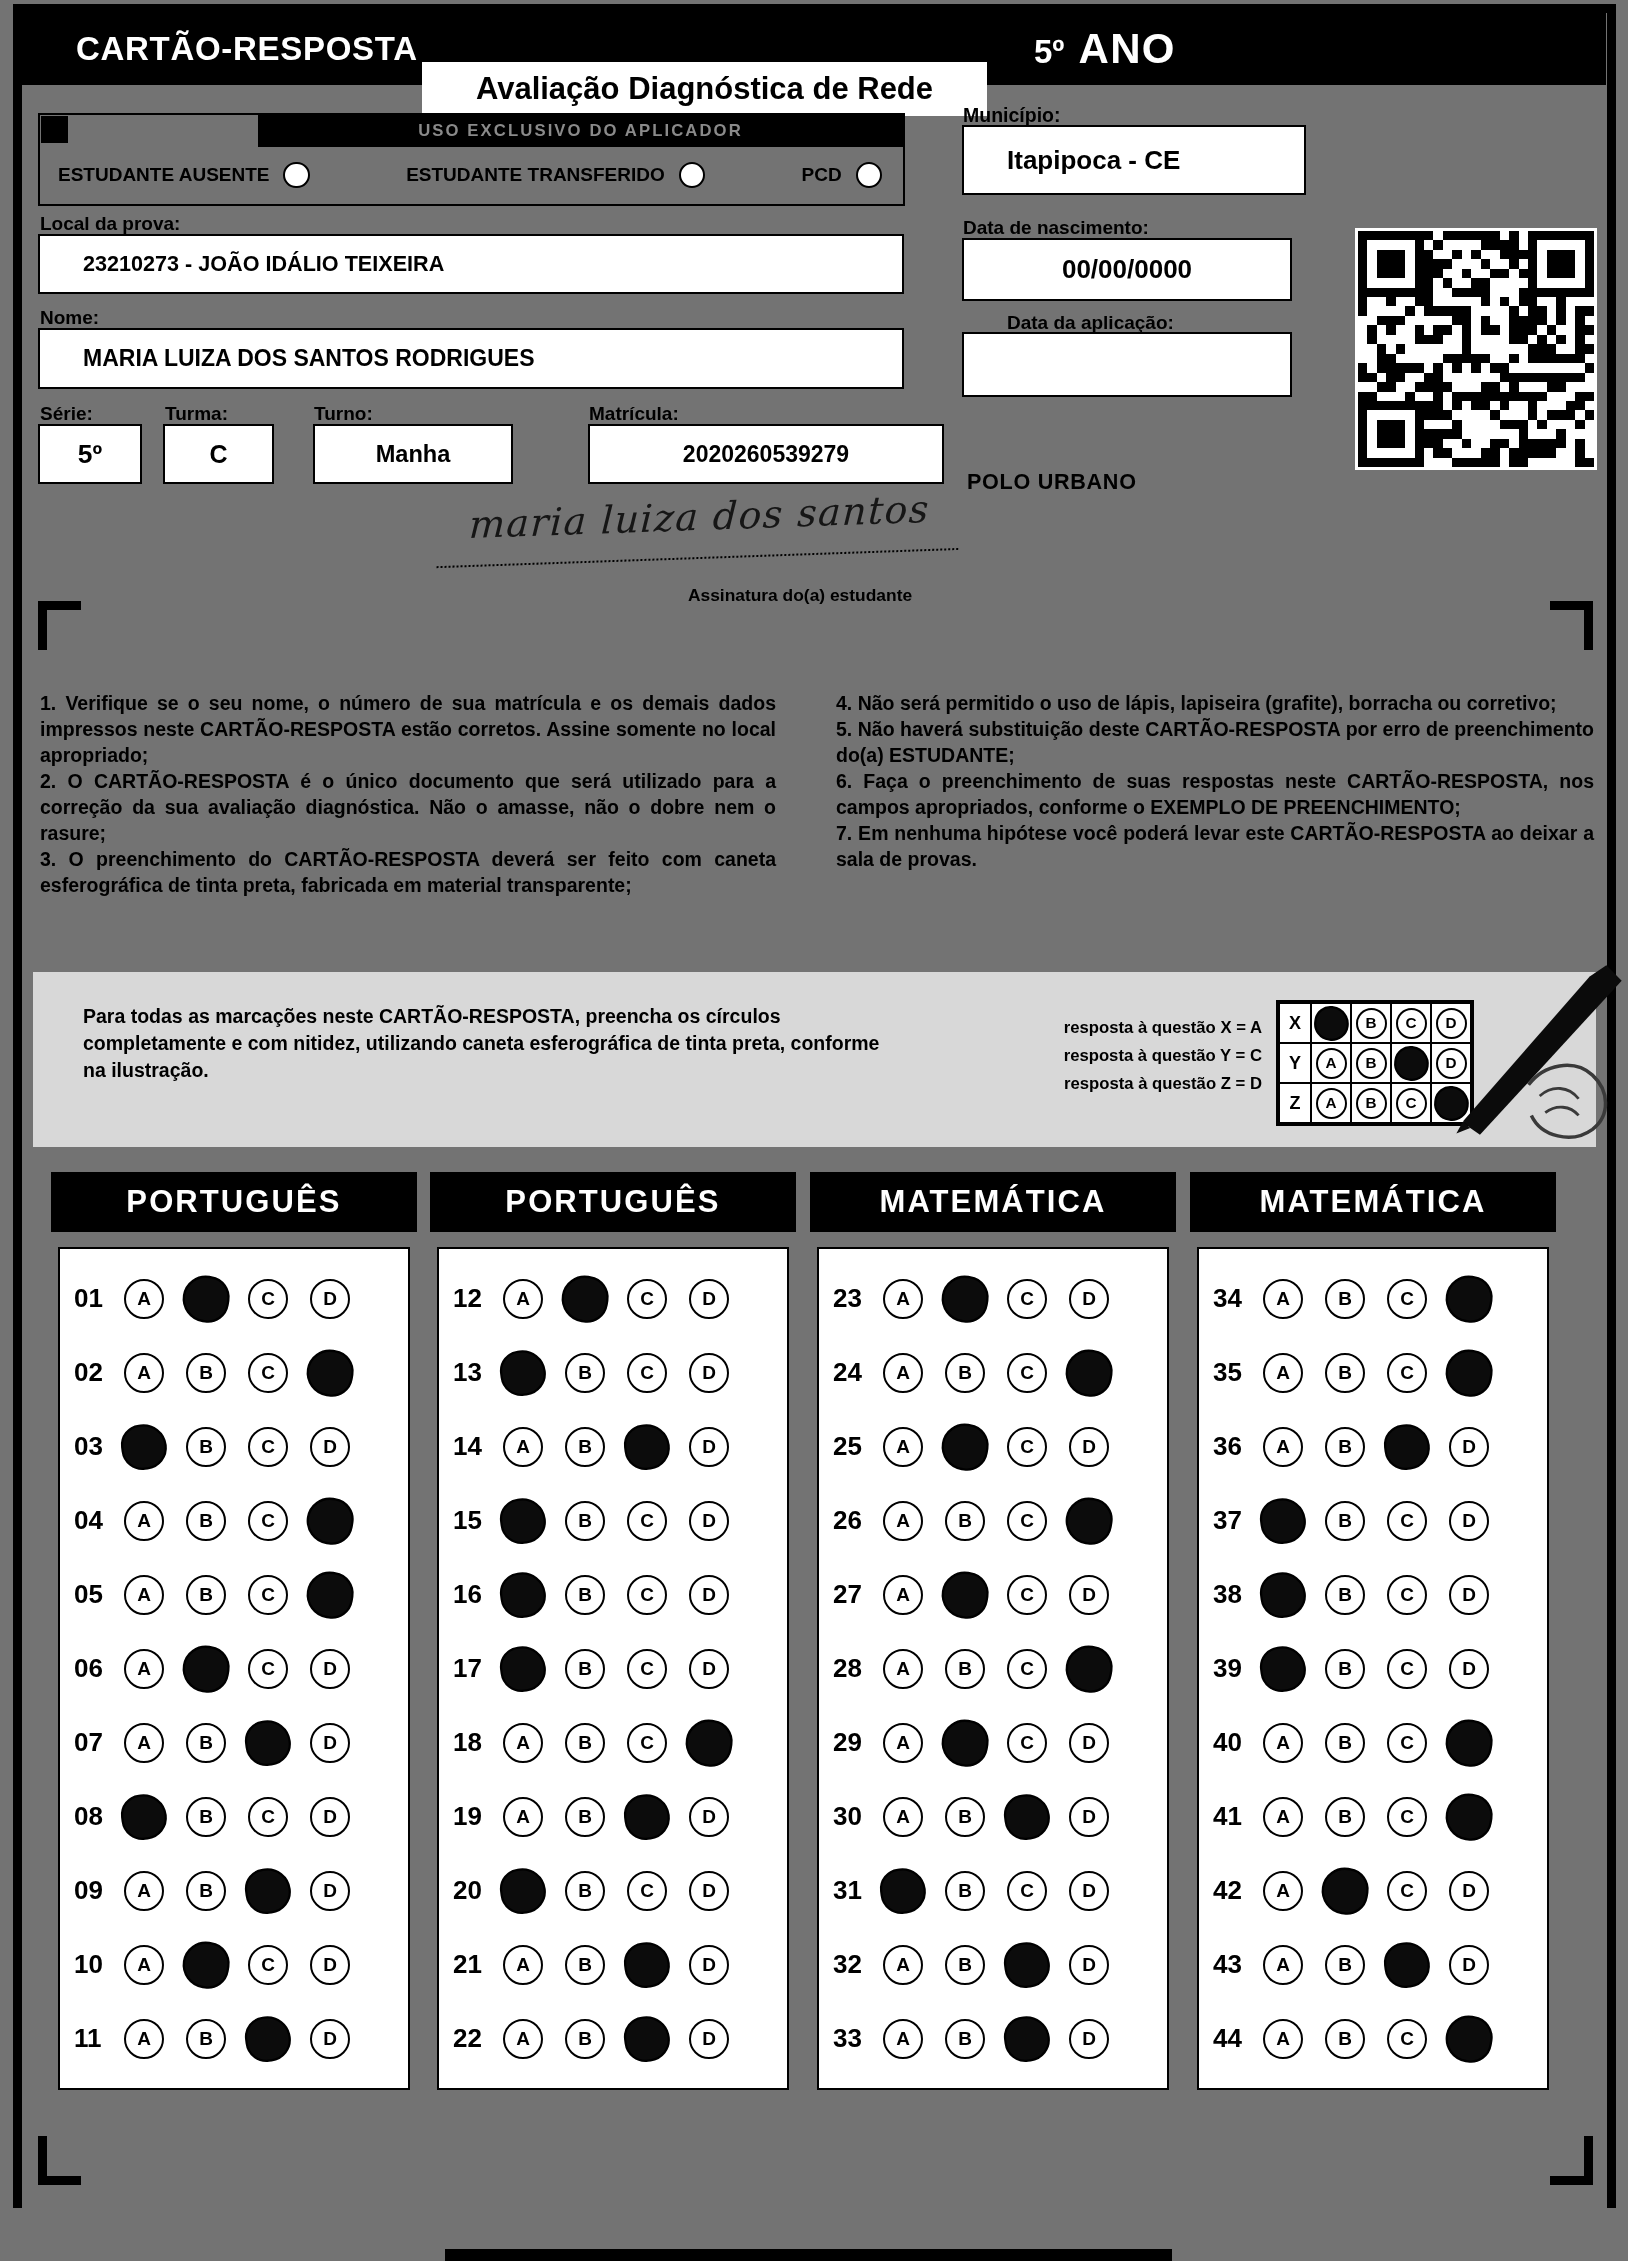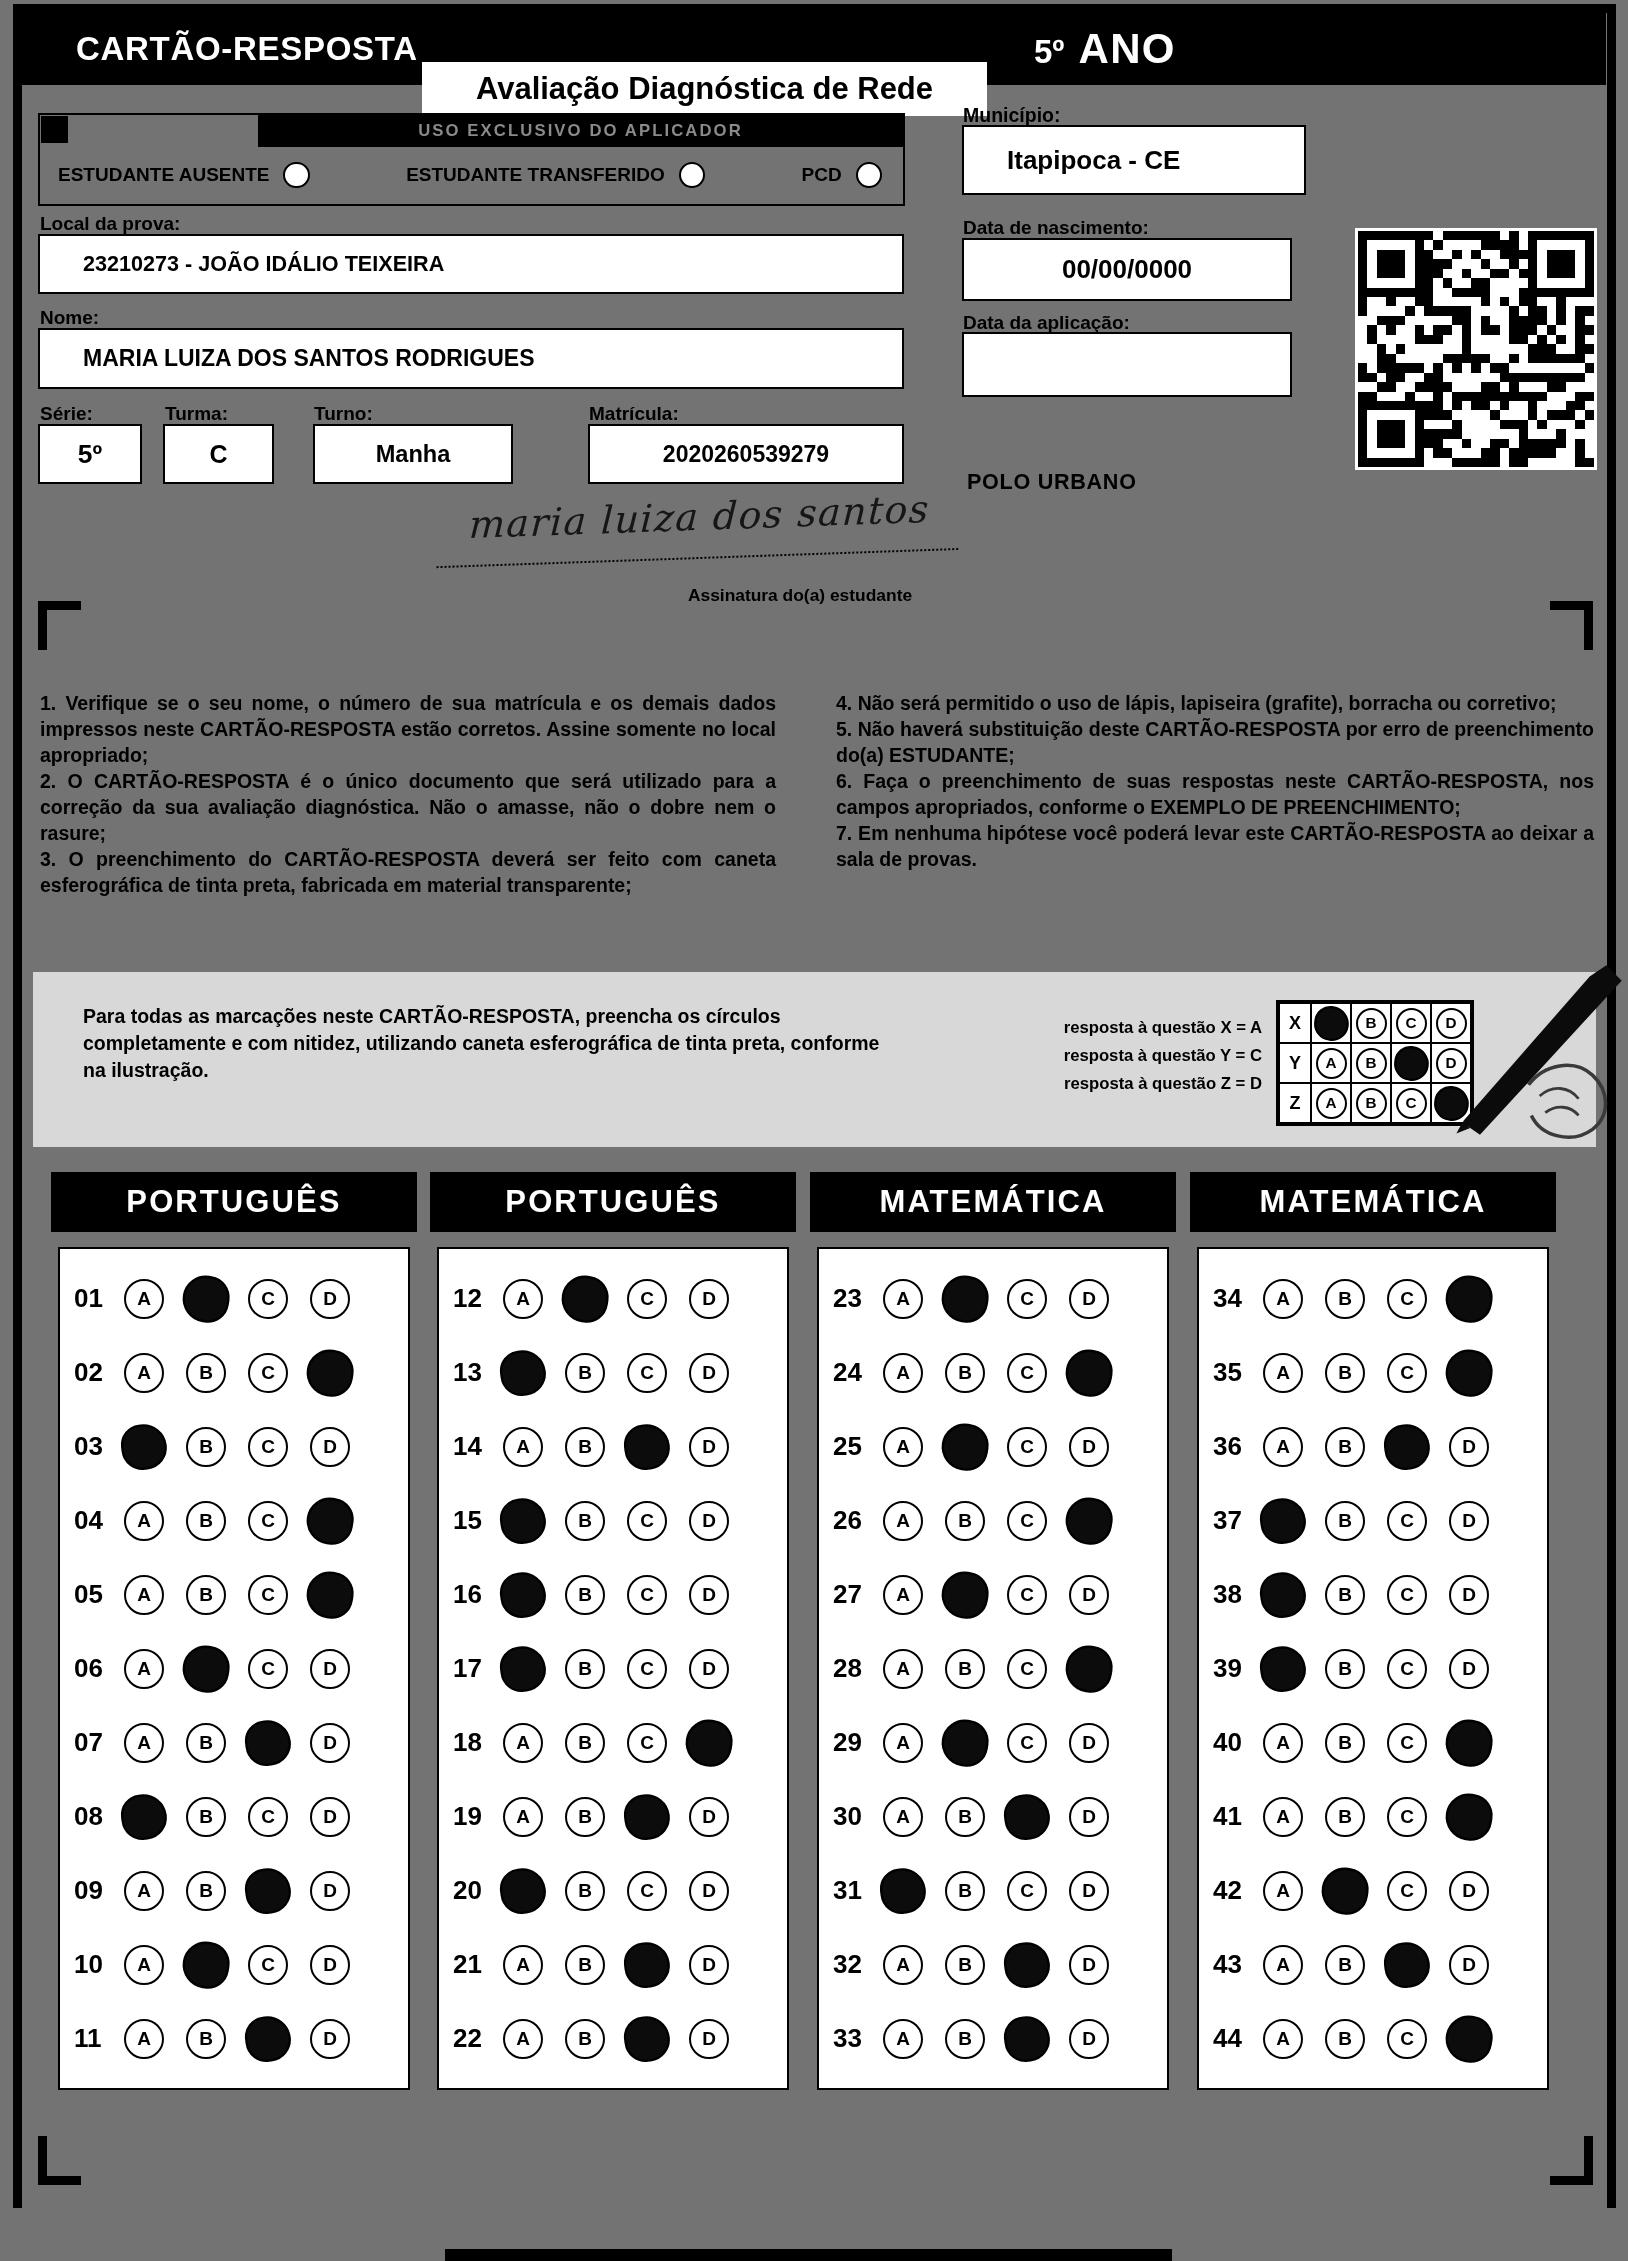--- a/index.html
+++ b/index.html
@@ -157,35 +157,35 @@
   <div class="field-box ctr" style="left:163px; top:424px; width:111px; height:60px; font-size:25px;">
     <span>C</span>
   </div>
 
   <span class="field-label" style="left:314px; top:403px;">Turno:</span>
   <div class="field-box ctr" style="left:313px; top:424px; width:200px; height:60px; font-size:23.6px;">
     <span>Manha</span>
   </div>
 
   <span class="field-label" style="left:589px; top:403px;">Matrícula:</span>
-  <div class="field-box ctr" style="left:588px; top:424px; width:316px; height:60px; font-size:23px;">
+  <div class="field-box ctr" style="left:588px; top:424px; width:356px; height:60px; font-size:23px;">
     <span>2020260539279</span>
   </div>
 
   <span class="field-label" style="left:963px; top:104px; font-size:19.5px;">Município:</span>
   <div class="field-box pad" style="left:962px; top:125px; width:344px; height:70px; font-size:26px;">
     <span>Itapipoca - CE</span>
   </div>
 
   <span class="field-label" style="left:963px; top:217px;">Data de nascimento:</span>
   <div class="field-box ctr" style="left:962px; top:238px; width:330px; height:63px; font-size:26px;">
     <span>00/00/0000</span>
   </div>
 
-  <span class="field-label" style="left:963px; top:312px;text-align:center;">Data da aplicação:</span>
+  <span class="field-label" style="left:1007px; top:312px;text-align:center;">Data da aplicação:</span>
   <div class="field-box ctr" style="left:962px; top:332px; width:330px; height:65px; font-size:23.6px;">
     <span></span>
   </div>
 
   <div class="qr" id="qr">
       <div class="qb"></div>
       <div class="qb"></div>
       <div class="qb"></div>
       <div class="qb"></div>
       <div class="qb"></div>

